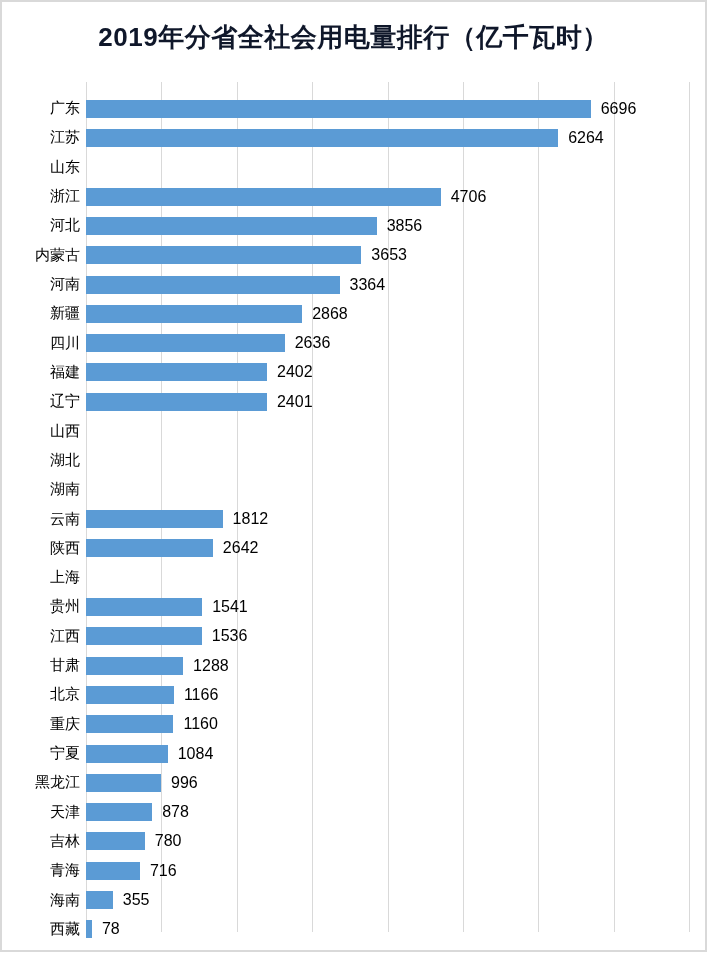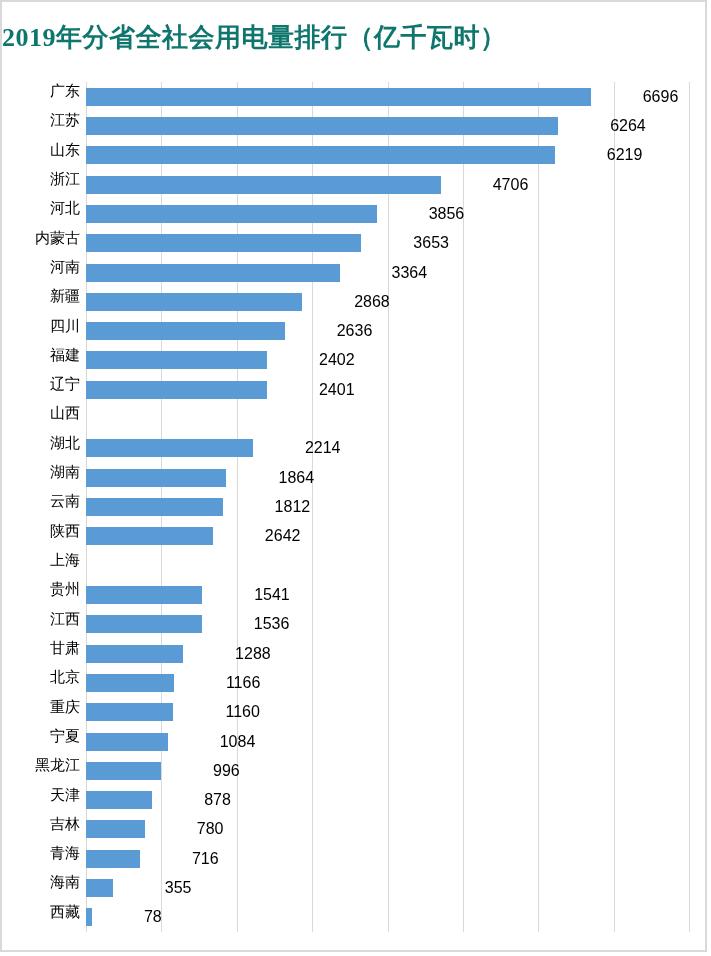--- a/index.html
+++ b/index.html
@@ -11,26 +11,26 @@
     height: 952px;
     border: 2px solid #d9d9d9;
     background: #ffffff;
     box-sizing: border-box;
     overflow: hidden;
   }
 
   .chart-title {
     margin-top: 18px;
     width: 100%;
-    text-align: left;
+    text-align: center;
     font-size: 26px;
     font-weight: bold;
-    color: #0f766e;
+    color: #0f172a;
     letter-spacing: 0.5px;
-    font-family: Liberation Serif, serif;
+    font-family: Liberation Sans, sans-serif;
   }
 
   .plot {
     position: absolute;
     top: 80px;
     left: 0;
     width: 687px;
     height: 850px;
   }
 
@@ -54,40 +54,40 @@
     top: 0;
     bottom: 0;
     left: 0;
     right: 0;
     display: flex;
     flex-direction: column;
   }
   .row {
     flex: 1;
     display: flex;
-    align-items: flex-start;
+    align-items: center;
     min-height: 0;
+    margin-top: 24px;
   }
   .cat-label {
     width: 78px;
     flex: 0 0 78px;
     text-align: right;
     padding-right: 6px;
     font-size: 15px;
     color: #000000;
     font-family: "Liberation Serif", serif;
     white-space: nowrap;
   }
   .track {
     flex: 1;
     display: flex;
     align-items: center;
     height: 100%;
     position: relative;
-    gap: 42px;
   }
   .bar {
     height: 18px;
     background: #5b9bd5;
   }
   .value-label {
     margin-left: 10px;
     font-size: 16px;
     color: #000000;
     font-family: "Liberation Sans", sans-serif;
@@ -124,24 +124,20 @@
   <div class="row">
     <div class="cat-label">江苏</div>
     <div class="track">
       <div class="bar" style="width: 78.3%; background: rgb(91, 155, 213);"></div>
       <div class="value-label">6264</div>
     </div>
   </div>
 
   <div class="row">
     <div class="cat-label">山东</div>
-    <div class="track">
-      <div class="bar" style="width: 77.7375%; background: rgb(91, 155, 213);"></div>
-      <div class="value-label">6219</div>
-    </div>
   </div>
 
   <div class="row">
     <div class="cat-label">浙江</div>
     <div class="track">
       <div class="bar" style="width: 58.825%; background: rgb(91, 155, 213);"></div>
       <div class="value-label">4706</div>
     </div>
   </div>
 
@@ -201,33 +197,25 @@
     </div>
   </div>
 
 
   <div class="row">
     <div class="cat-label">山西</div>
   </div>
 
   <div class="row">
     <div class="cat-label">湖北</div>
-    <div class="track">
-      <div class="bar" style="width: 27.675%; background: rgb(91, 155, 213);"></div>
-      <div class="value-label">2214</div>
-    </div>
   </div>
 
 
   <div class="row">
     <div class="cat-label">湖南</div>
-    <div class="track">
-      <div class="bar" style="width: 23.3%; background: rgb(91, 155, 213);"></div>
-      <div class="value-label">1864</div>
-    </div>
   </div>
 
   <div class="row">
     <div class="cat-label">云南</div>
     <div class="track">
       <div class="bar" style="width: 22.65%; background: rgb(91, 155, 213);"></div>
       <div class="value-label">1812</div>
     </div>
   </div>
 

